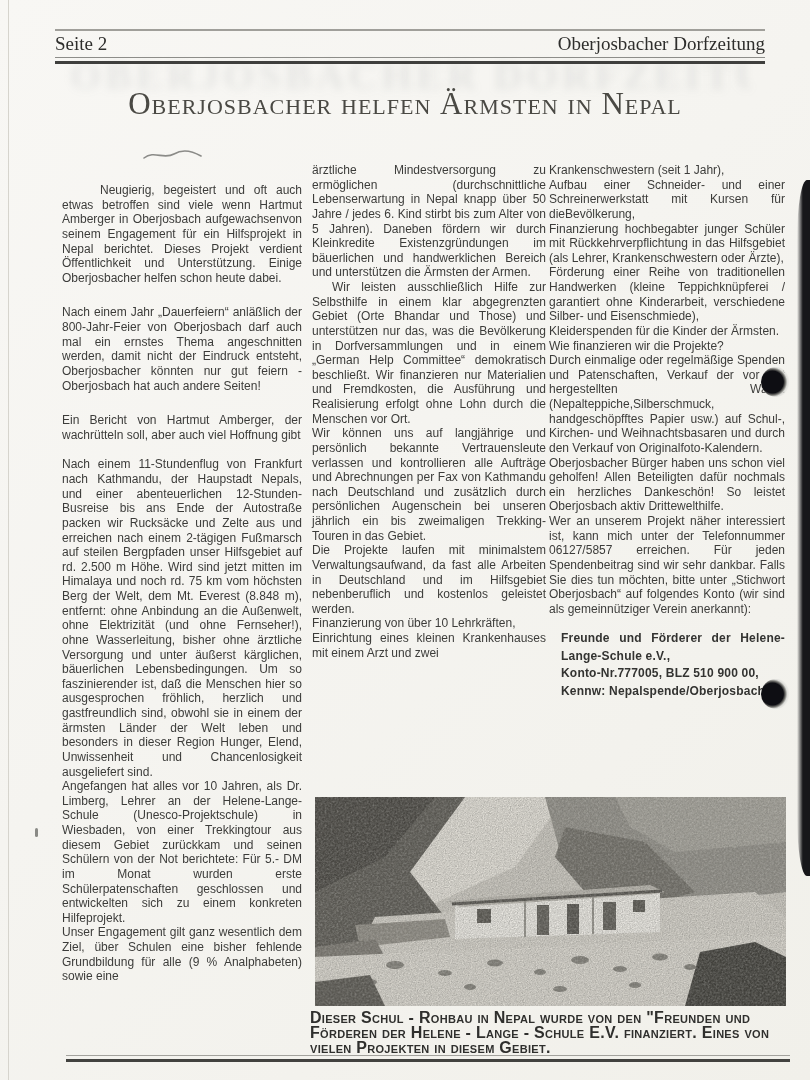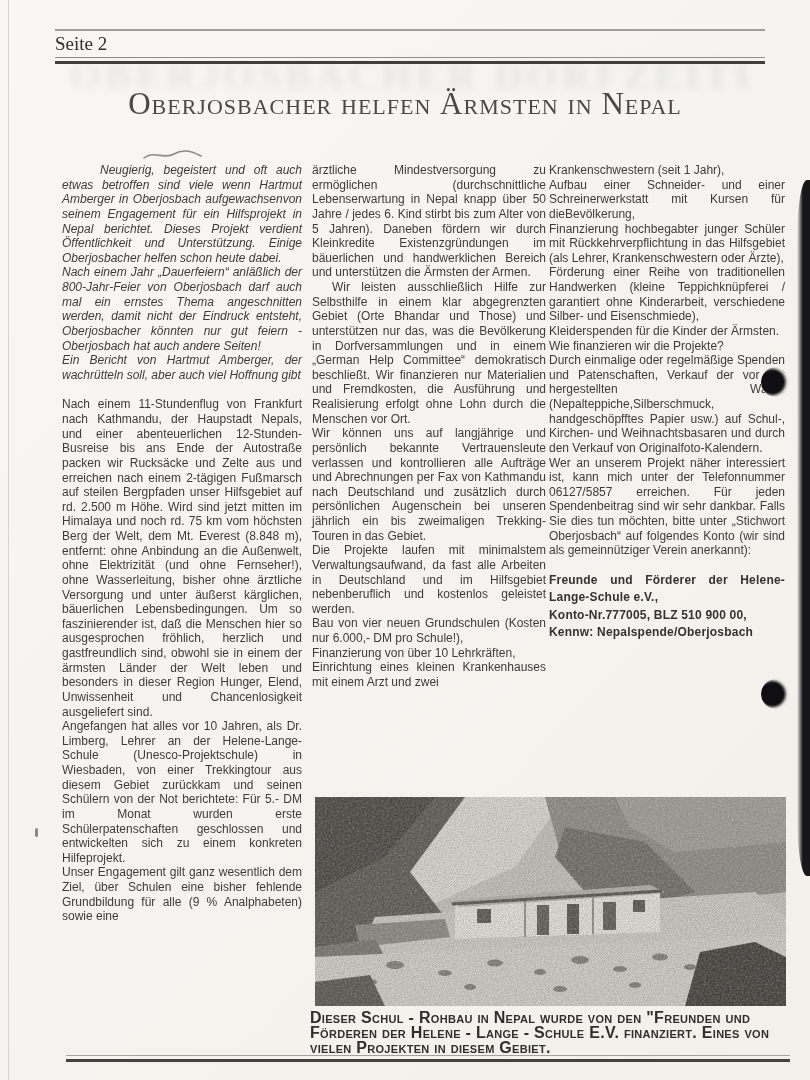--- a/index.html
+++ b/index.html
@@ -31,25 +31,25 @@
   
   .title{position:absolute;left:40px;top:86px;width:730px;text-align:center;
     font-family:"Liberation Serif",serif;font-weight:400;font-variant:small-caps;
     font-size:31px;letter-spacing:1px;color:#4a4944;}
   
   .col{position:absolute;top:163px;font-size:12px;line-height:14.62px;text-align:justify;color:#3c3c3a;}
   .col p{margin:0;padding:0;}
   .col1{left:62px;width:240px;}
   .col2{left:312px;width:234px;}
   .col3{left:549px;width:236px;}
-  .intro p{font-style:italic;}
+  .intro p{margin-top:20px;}
   .first-indent{text-indent:38px;}
   .small-indent{text-indent:20px;}
   .colgap{height:15px;}
-  .donation-box{margin-top:14px;}
+  .donation-box{margin-top:14px;margin-left:12px;}
   .donation-box p{font-weight:bold;line-height:17.5px;letter-spacing:0.2px;color:#333331;}
   
   .photo{position:absolute;left:315px;top:797px;width:471px;height:209px;background:#c9c6bf;filter:blur(0.3px);}
   
   .caption{position:absolute;left:310px;top:1010px;width:478px;text-align:left;
     font-weight:bold;font-variant:small-caps;font-size:16px;line-height:15px;
     letter-spacing:0.3px;color:#2f2f2d;}
   
   .rule-bot-thin{position:absolute;left:66px;top:1055px;width:724px;height:1px;background:#a3a29d;}
   .rule-bot-bold{position:absolute;left:66px;top:1059px;width:724px;height:2.5px;background:#42423f;}
@@ -57,20 +57,21 @@
 </head>
 <body>
 
 <div class="page">
 
   <div class="left-scan-line"></div>
   <div class="ghost">OBERJOSBACHER DORFZEITUNG</div>
 
   <div class="rule-top"></div>
   <div class="hdr-left">Seite 2</div>
+  <div class="hdr-right">Oberjosbacher Dorfzeitung</div>
   <div class="rule-mid"></div>
   <div class="rule-bold"></div>
 
   <div class="title">Oberjosbacher helfen Ärmsten in Nepal</div>
 
   <svg class="squiggle" width="62" height="16">
     <path d="M2,11 C12,3 22,13 32,7 S52,5 59,9" fill="none" stroke="#8b8b88" stroke-width="1.6" stroke-linecap="round"></path>
   </svg>
 
   <div class="col col1">
@@ -83,33 +84,33 @@
     <p>Nach einem 11-Stundenflug von Frankfurt nach Kathmandu, der Haupstadt Nepals, und einer abenteuerlichen 12-Stunden-Busreise bis ans Ende der Autostraße packen wir Rucksäcke und Zelte aus und erreichen nach einem 2-tägigen Fußmarsch auf steilen Bergpfaden unser Hilfsgebiet auf rd. 2.500 m Höhe. Wird sind jetzt mitten im Himalaya und noch rd. 75 km vom höchsten Berg der Welt, dem Mt. Everest (8.848 m), entfernt: ohne Anbindung an die Außenwelt, ohne Elektrizität (und ohne Fernseher!), ohne Wasserleitung, bisher ohne ärztliche Versorgung und unter äußerst kärglichen, bäuerlichen Lebensbedingungen. Um so faszinierender ist, daß die Menschen hier so ausgesprochen fröhlich, herzlich und gastfreundlich sind, obwohl sie in einem der ärmsten Länder der Welt leben und besonders in dieser Region Hunger, Elend, Unwissenheit und Chancenlosigkeit ausgeliefert sind.</p>
     <p>Angefangen hat alles vor 10 Jahren, als Dr. Limberg, Lehrer an der Helene-Lange-Schule (Unesco-Projektschule) in Wiesbaden, von einer Trekkingtour aus diesem Gebiet zurückkam und seinen Schülern von der Not berichtete: Für 5.- DM im Monat wurden erste Schülerpatenschaften geschlossen und entwickelten sich zu einem konkreten Hilfeprojekt.</p>
     <p>Unser Engagement gilt ganz wesentlich dem Ziel, über Schulen eine bisher fehlende Grundbildung für alle (9 % Analphabeten) sowie eine</p>
   </div>
 
   <div class="col col2">
     <p>ärztliche Mindestversorgung zu ermöglichen (durchschnittliche Lebenserwartung in Nepal knapp über 50 Jahre / jedes 6. Kind stirbt bis zum Alter von 5 Jahren). Daneben fördern wir durch Kleinkredite Existenzgründungen im bäuerlichen und handwerklichen Bereich und unterstützen die Ärmsten der Armen.</p>
     <p class="small-indent">Wir leisten ausschließlich Hilfe zur Selbsthilfe in einem klar abgegrenzten Gebiet (Orte Bhandar und Those) und unterstützen nur das, was die Bevölkerung in Dorfversammlungen und in einem „German Help Committee“ demokratisch beschließt. Wir finanzieren nur Materialien und Fremdkosten, die Ausführung und Realisierung erfolgt ohne Lohn durch die Menschen vor Ort.</p>
     <p>Wir können uns auf langjährige und persönlich bekannte Vertrauensleute verlassen und kontrollieren alle Aufträge und Abrechnungen per Fax von Kathmandu nach Deutschland und zusätzlich durch persönlichen Augenschein bei unseren jährlich ein bis zweimaligen Trekking-Touren in das Gebiet.</p>
     <p>Die Projekte laufen mit minimalstem Verwaltungsaufwand, da fast alle Arbeiten in Deutschland und im Hilfsgebiet nebenberuflich und kostenlos geleistet werden.</p>
-    <p>Bau von vier neuen Grundschulen (Kosten nur 6.000,- DM pro Schule!),</p>
     <p>Finanzierung von über 10 Lehrkräften,</p>
     <p>Einrichtung eines kleinen Krankenhauses mit einem Arzt und zwei</p>
   </div>
 
   <div class="col col3">
     <p>Krankenschwestern (seit 1 Jahr),</p>
     <p>Aufbau einer Schneider- und einer Schreinerwerkstatt mit Kursen für dieBevölkerung,</p>
     <p>Finanzierung hochbegabter junger Schüler mit Rückkehrverpflichtung in das Hilfsgebiet (als Lehrer, Krankenschwestern oder Ärzte),</p>
     <p>Förderung einer Reihe von traditionellen Handwerken (kleine Teppichknüpferei / garantiert ohne Kinderarbeit, verschiedene Silber- und Eisenschmiede),</p>
     <p>Kleiderspenden für die Kinder der Ärmsten.</p>
     <p>Wie finanzieren wir die Projekte?</p>
     <p>Durch einmalige oder regelmäßige Spenden und Patenschaften, Verkauf der vor Ort hergestellten Waren (Nepalteppiche,Silberschmuck, handgeschöpfftes Papier usw.) auf Schul-, Kirchen- und Weihnachtsbasaren und durch den Verkauf von Originalfoto-Kalendern.</p>
+    <p>Oberjosbacher Bürger haben uns schon viel geholfen! Allen Beteiligten dafür nochmals ein herzliches Dankeschön! So leistet Oberjosbach aktiv Drittewelthilfe.</p>
     <p>Wer an unserem Projekt näher interessiert ist, kann mich unter der Telefonnummer 06127/5857 erreichen. Für jeden Spendenbeitrag sind wir sehr dankbar. Falls Sie dies tun möchten, bitte unter „Stichwort Oberjosbach“ auf folgendes Konto (wir sind als gemeinnütziger Verein anerkannt):</p>
     <div class="donation-box">
       <p>Freunde und Förderer der Helene-Lange-Schule e.V.,</p>
       <p>Konto-Nr.777005, BLZ 510 900 00,</p>
       <p>Kennw: Nepalspende/Oberjosbach</p>
     </div>
   </div>
 
   <div class="photo">
     <svg width="471" height="209" viewBox="0 0 471 209">

